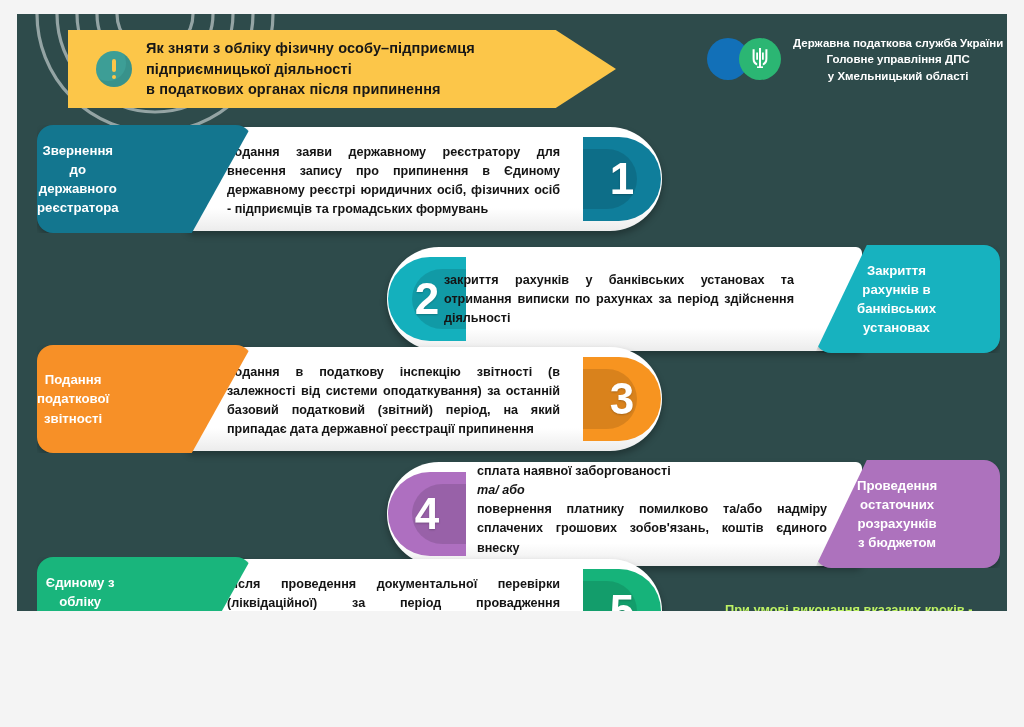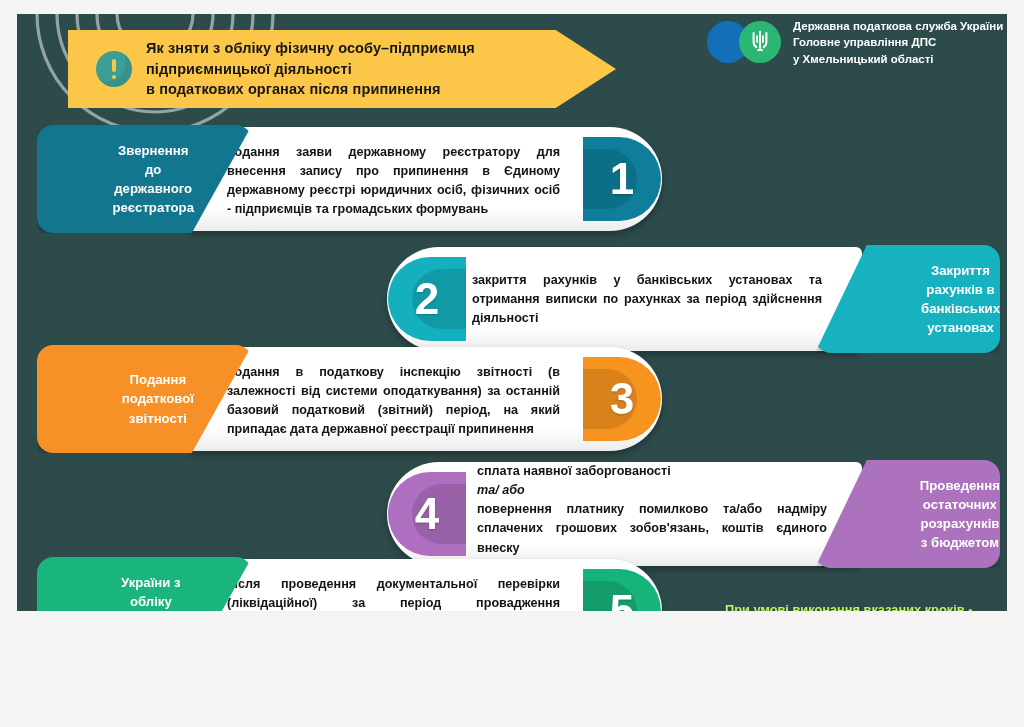--- a/index.html
+++ b/index.html
@@ -56,21 +56,21 @@
   .banner-ico:after{
     content:"";position:absolute;left:50%;top:24px;margin-left:-2px;
     width:4px;height:4px;border-radius:50%;background:#fcc649;
   }
   .banner-txt{
     color:#171717;font-size:14.5px;font-weight:bold;line-height:1.43;
     letter-spacing:.1px;
   }
 
   .logo{
-    position:absolute;left:690px;top:4px;display:flex;align-items:center;
+    position:absolute;left:690px;top:21px;display:flex;align-items:center;text-align:center;
   }
   .logo-circles{position:relative;width:78px;height:42px;flex:0 0 auto;}
   .c-blue{position:absolute;left:0;top:0;width:42px;height:42px;border-radius:50%;background:#1270b8;}
   .c-green{position:absolute;left:32px;top:0;width:42px;height:42px;border-radius:50%;background:#2bb673;
            display:flex;align-items:center;justify-content:center;}
   .logo-text{color:#fff;font-size:11.5px;font-weight:bold;line-height:1.42;margin-left:8px;white-space:nowrap;}
 
   
   .row{position:absolute;height:104px;}
   .row-l{left:20px;width:640px;}
@@ -89,21 +89,21 @@
     position:absolute;top:16px;
     color:#141414;font-size:12.6px;font-weight:bold;line-height:1.52;
     text-align:justify;
   }
   .body-l{left:190px;width:333px;}
   .body-r{left:72px;width:350px;}
 
   
   .tag{
     position:absolute;top:-2px;height:108px;
-    display:flex;align-items:center;justify-content:flex-end;
+    display:flex;align-items:center;justify-content:flex-start;
     color:#fff;font-size:13.2px;font-weight:bold;line-height:1.45;text-align:center;
     box-shadow:0 3px 6px rgba(0,0,0,.28);
   }
   .tag-l{
     left:0;width:215px;border-radius:16px;
     clip-path:polygon(0 0, 100% 0, 72% 100%, 0 100%);
     padding-right:58px;box-sizing:border-box;
   }
   .tag-r{
     right:12px;width:185px;border-radius:16px;
@@ -209,21 +209,21 @@
           <div>реєстратора</div>
         </div>
       </div>
     </div>
 
     <div class="row row-r" style="top:233px;">
       <div class="card card-r"></div>
       <div class="badge badge-r" style="background:#14b0bd;">
         <span>2</span>
       </div>
-      <div class="body-txt body-r" style="top:24px;margin-left:28px;">закриття рахунків у банківських установах та отримання виписки по рахунках за період здійснення діяльності</div>
+      <div class="body-txt body-r" style="top:24px;">закриття рахунків у банківських установах та отримання виписки по рахунках за період здійснення діяльності</div>
       <div class="tag tag-r" style="background:#17b2bf;">
         <div>
           <div>Закриття</div>
           <div>рахунків в</div>
           <div>банківських</div>
           <div>установах</div>
         </div>
       </div>
     </div>
 
@@ -263,21 +263,21 @@
     </div>
 
     <div class="row row-l" style="top:545px;">
       <div class="card card-l"></div>
       <div class="badge badge-l" style="background:#16b37a;">
         <span>5</span>
       </div>
       <div class="body-txt body-l">після проведення документальної перевірки (ліквідаційної) за період провадження підприємницької діяльності та за умови відсутності заборгованості зі сплати податків, зборів та єдиного внеску</div>
       <div class="tag tag-l" style="background:#19b57c;">
         <div>
-          <div>України з</div>
+          <div>Єдиному з</div>
           <div>обліку</div>
           <div>в відсутності</div>
           <div>органах</div>
         </div>
       </div>
     </div>
 
     <div class="note">
       <svg class="note-ico" viewBox="0 0 20 44">
         <path d="M4 6 a6 6 0 0 1 12 0 v14 a6 6 0 0 1 -12 0 z" fill="none" stroke="#d8c74e" stroke-width="2"></path>

